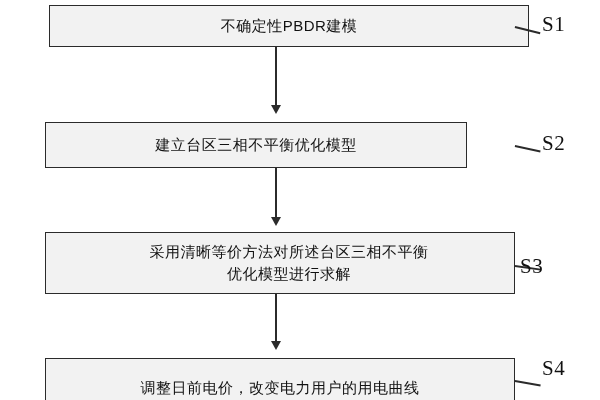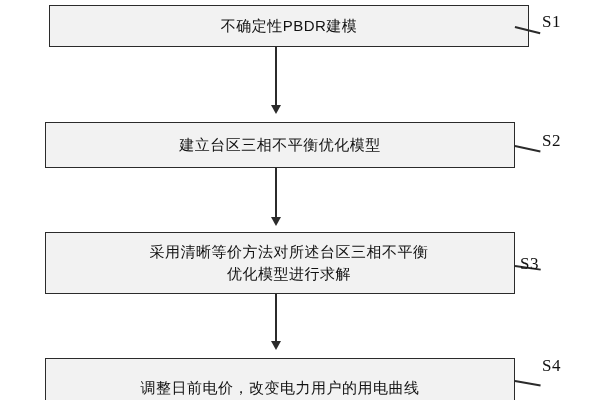--- a/index.html
+++ b/index.html
@@ -51,41 +51,41 @@
     border-top: 9px solid #2b2b2b;
   }
   .leader {
     position: absolute;
     height: 1.5px;
     background: #2b2b2b;
     transform-origin: left center;
   }
   .step-label {
     position: absolute;
-    font-size: 17px;
+    font-size: 21px;
     color: #111111;
     letter-spacing: 0.5px;
     font-family: "Liberation Serif", serif;
   }
 </style>
 </head>
 <body>
 
 <div id="diagram">
 
   <div class="node" style="left:49px; top:5px; width:480px; height:42px;">
     <span class="node-text">不确定性PBDR建模</span>
   </div>
   <div class="leader" style="left:515px; top:26px; width:26px; transform: rotate(14deg);"></div>
   <div class="step-label" style="left:542px; top:12px;">S1</div>
 
   <div class="connector" style="left:275px; top:47px; height:58px;"></div>
   <div class="arrow-head" style="left:271px; top:105px;"></div>
 
-  <div class="node" style="left:45px; top:122px; width:470px; height:46px;justify-content:center;">
+  <div class="node" style="left:45px; top:122px; width:422px; height:46px;justify-content:center;">
     <span class="node-text">建立台区三相不平衡优化模型</span>
   </div>
   <div class="leader" style="left:515px; top:145px; width:26px; transform: rotate(12deg);"></div>
   <div class="step-label" style="left:542px; top:131px;">S2</div>
 
   <div class="connector" style="left:275px; top:168px; height:49px;"></div>
   <div class="arrow-head" style="left:271px; top:217px;"></div>
 
   <div class="node" style="left:45px; top:232px; width:470px; height:62px;padding-left:24px;">
     <span class="node-text">采用清晰等价方法对所述台区三相不平衡

